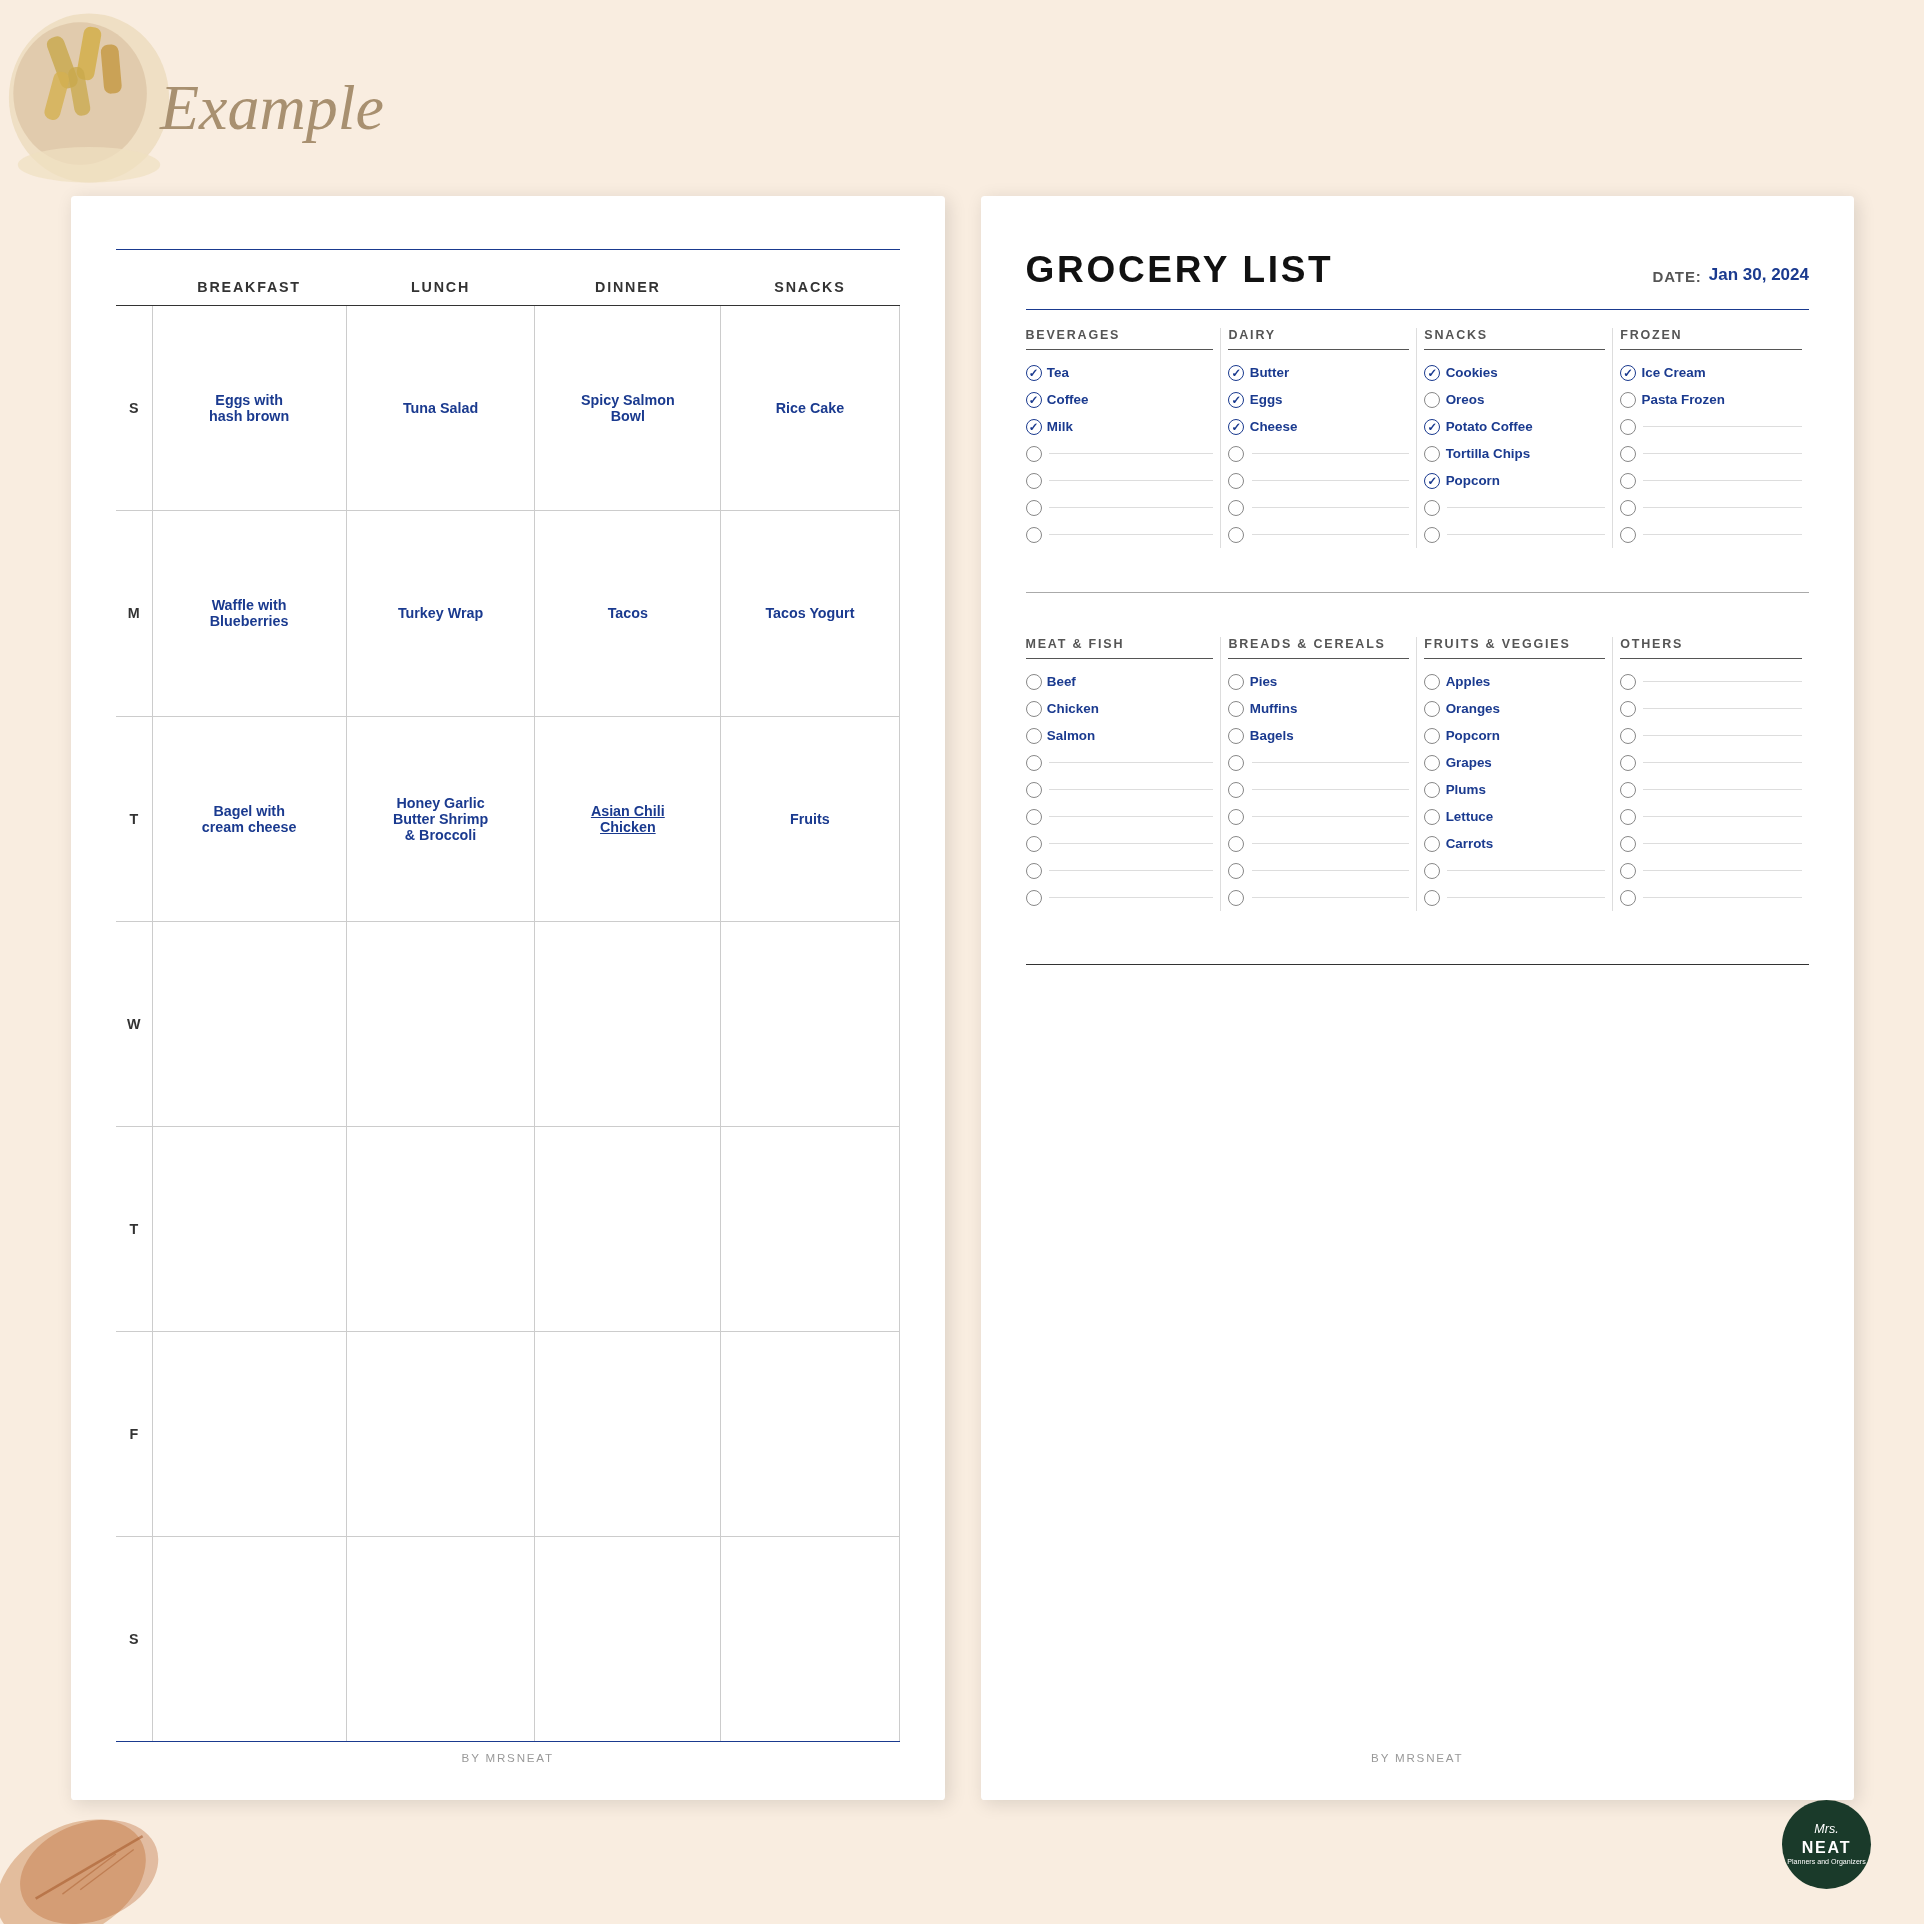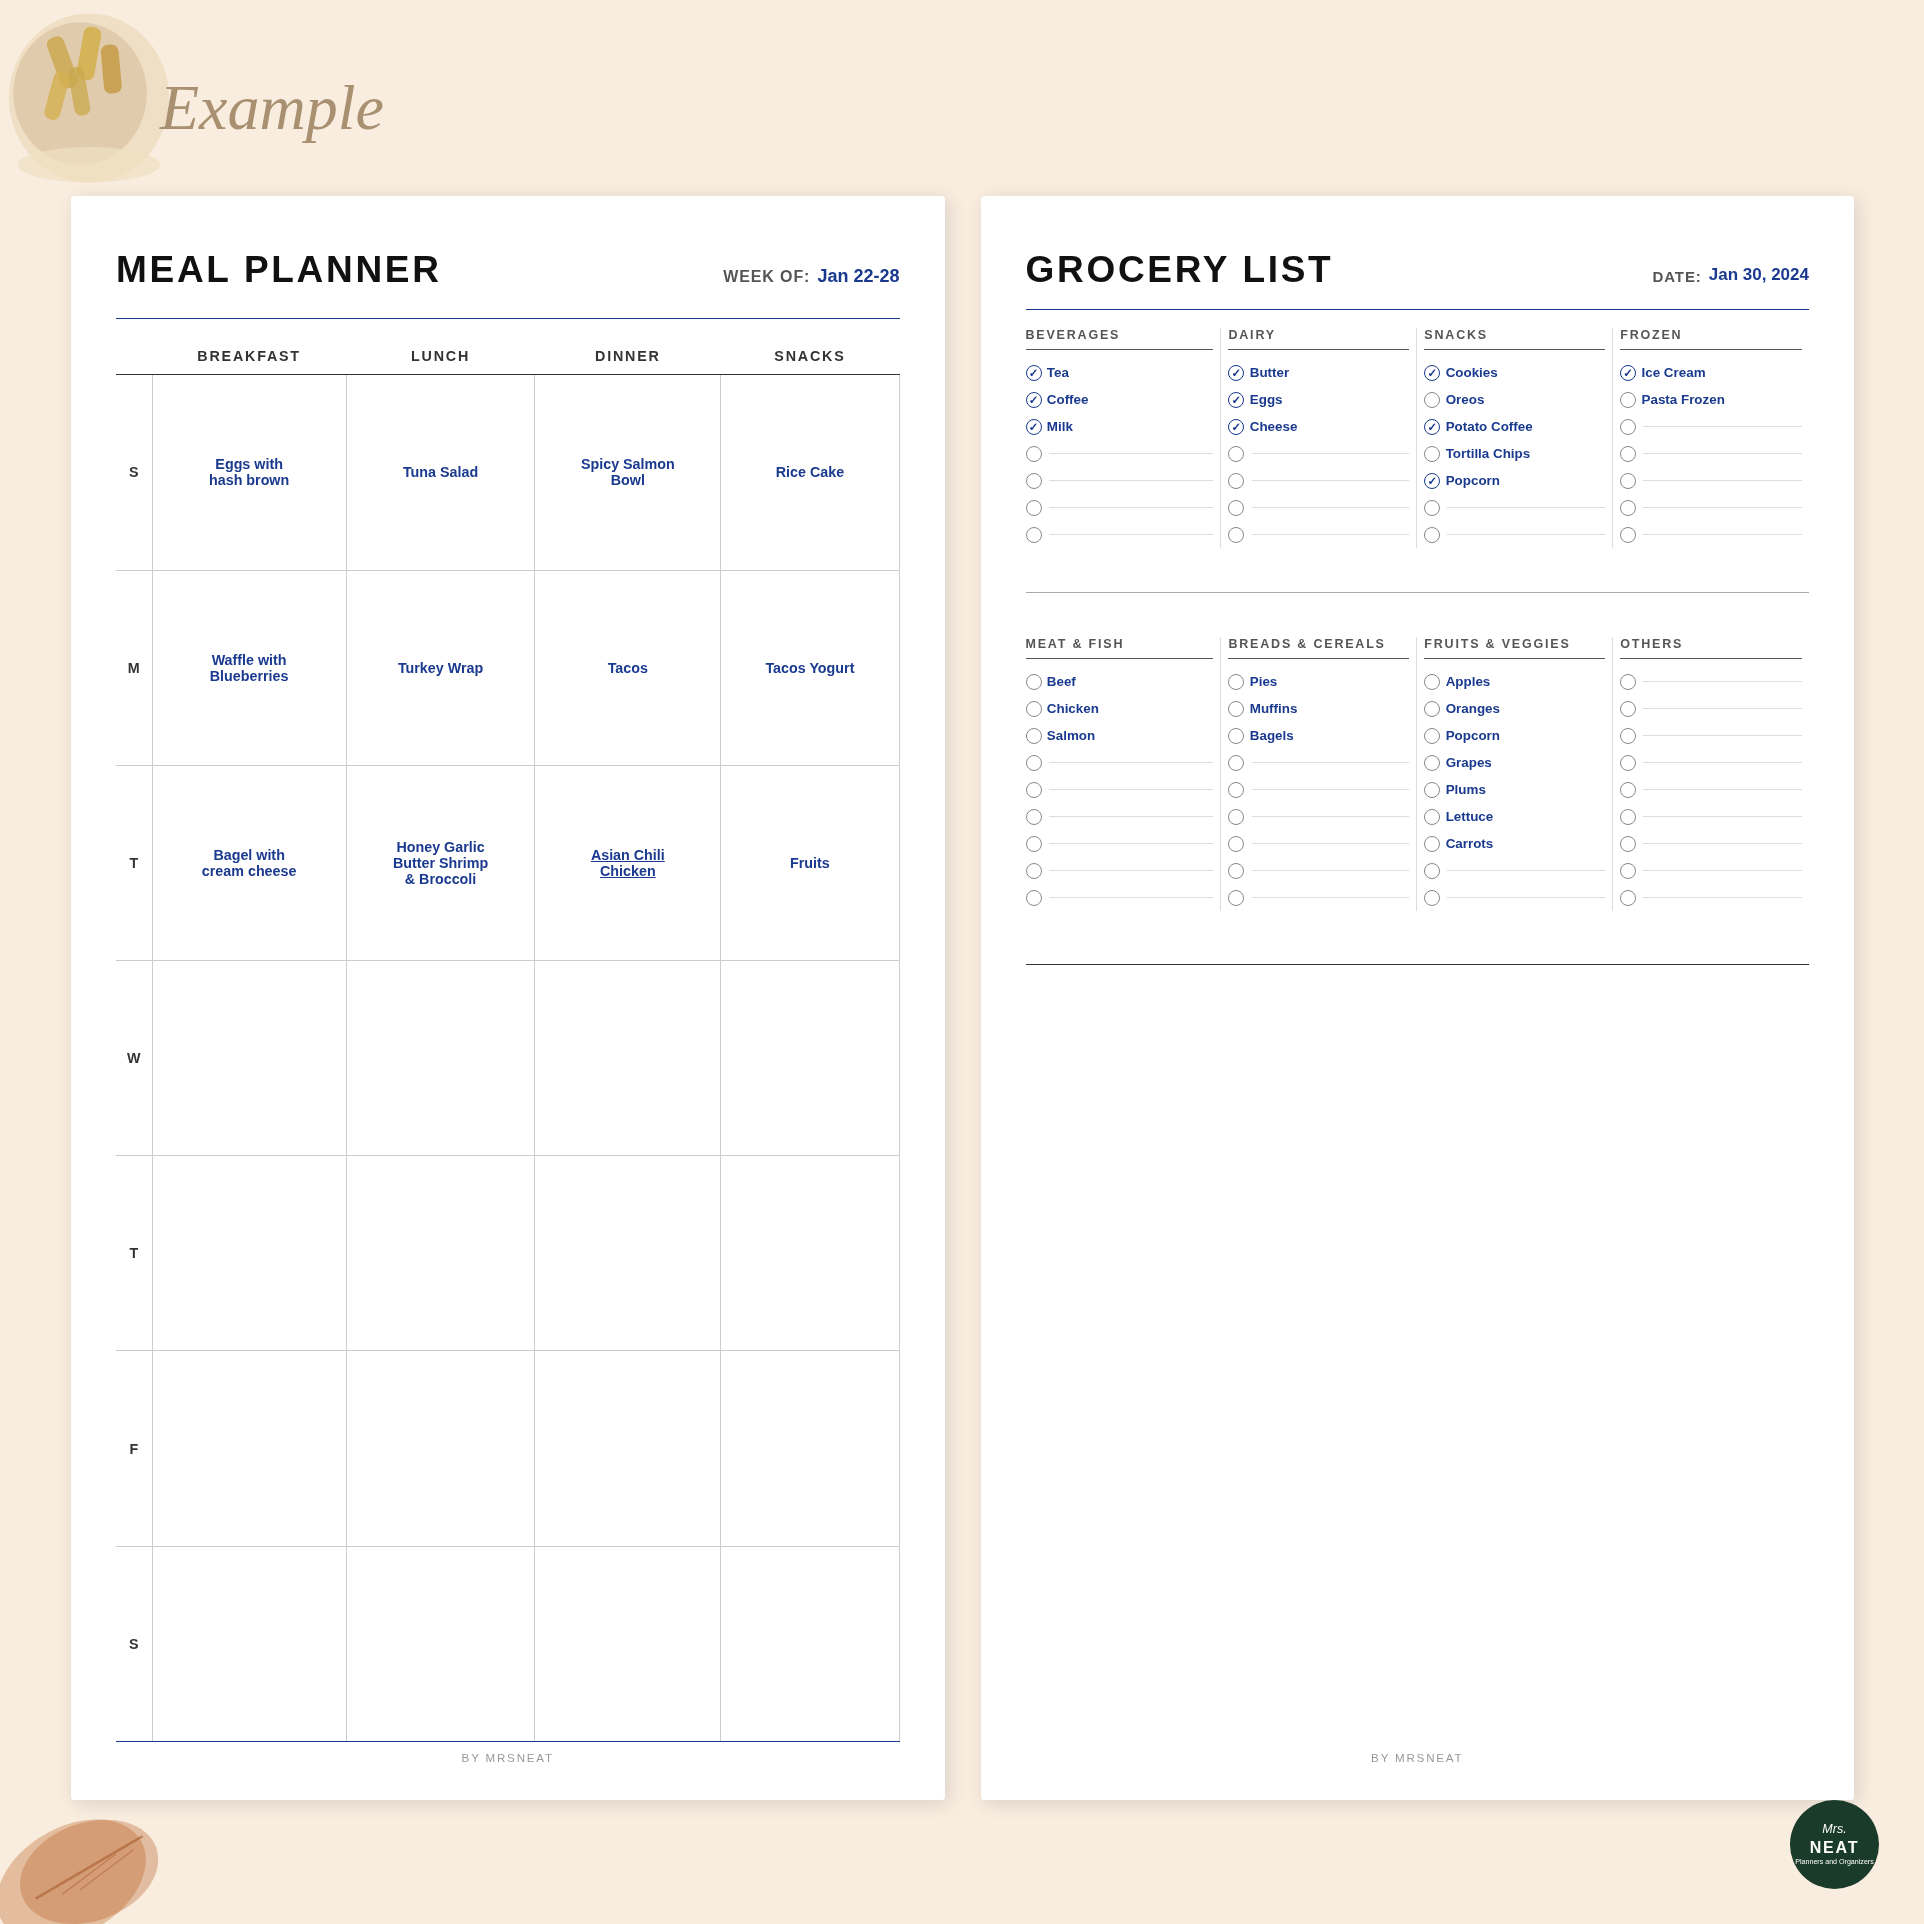--- a/index.html
+++ b/index.html
@@ -23,21 +23,21 @@
     .leaf-decoration {
       position: absolute;
       bottom: 0;
       left: 0;
       width: 214px;
       height: 178px;
     }
     .brand-logo {
       position: absolute;
       bottom: 36px;
-      right: 46px;
+      right: 54px;
       width: 89px;
       height: 89px;
       background: #1a3a2a;
       border-radius: 50%;
       display: flex;
       flex-direction: column;
       align-items: center;
       justify-content: center;
       color: white;
       font-size: 9.8px;
@@ -304,27 +304,20 @@
     <line x1="70" y1="165" x2="130" y2="120" stroke="#a05020" stroke-width="1.5" opacity="0.4"></line>
     <line x1="90" y1="160" x2="150" y2="115" stroke="#a05020" stroke-width="1.5" opacity="0.4"></line>
   </svg>
 </div>
 
 <div class="example-title">Example</div>
 
 <div class="pages-container">
 
   <div class="page">
-    <div class="page-header">
-      <span class="page-title">MEAL PLANNER</span>
-      <span style="display:flex;align-items:baseline;gap:7.1px;">
-        <span class="week-label">WEEK OF:</span>
-        <span class="week-value">Jan 22-28</span>
-      </span>
-    </div>
     <hr class="header-line">
 
     <table class="meal-table">
       <thead>
         <tr>
           <th></th>
           <th>BREAKFAST</th>
           <th>LUNCH</th>
           <th>DINNER</th>
           <th>SNACKS</th>

